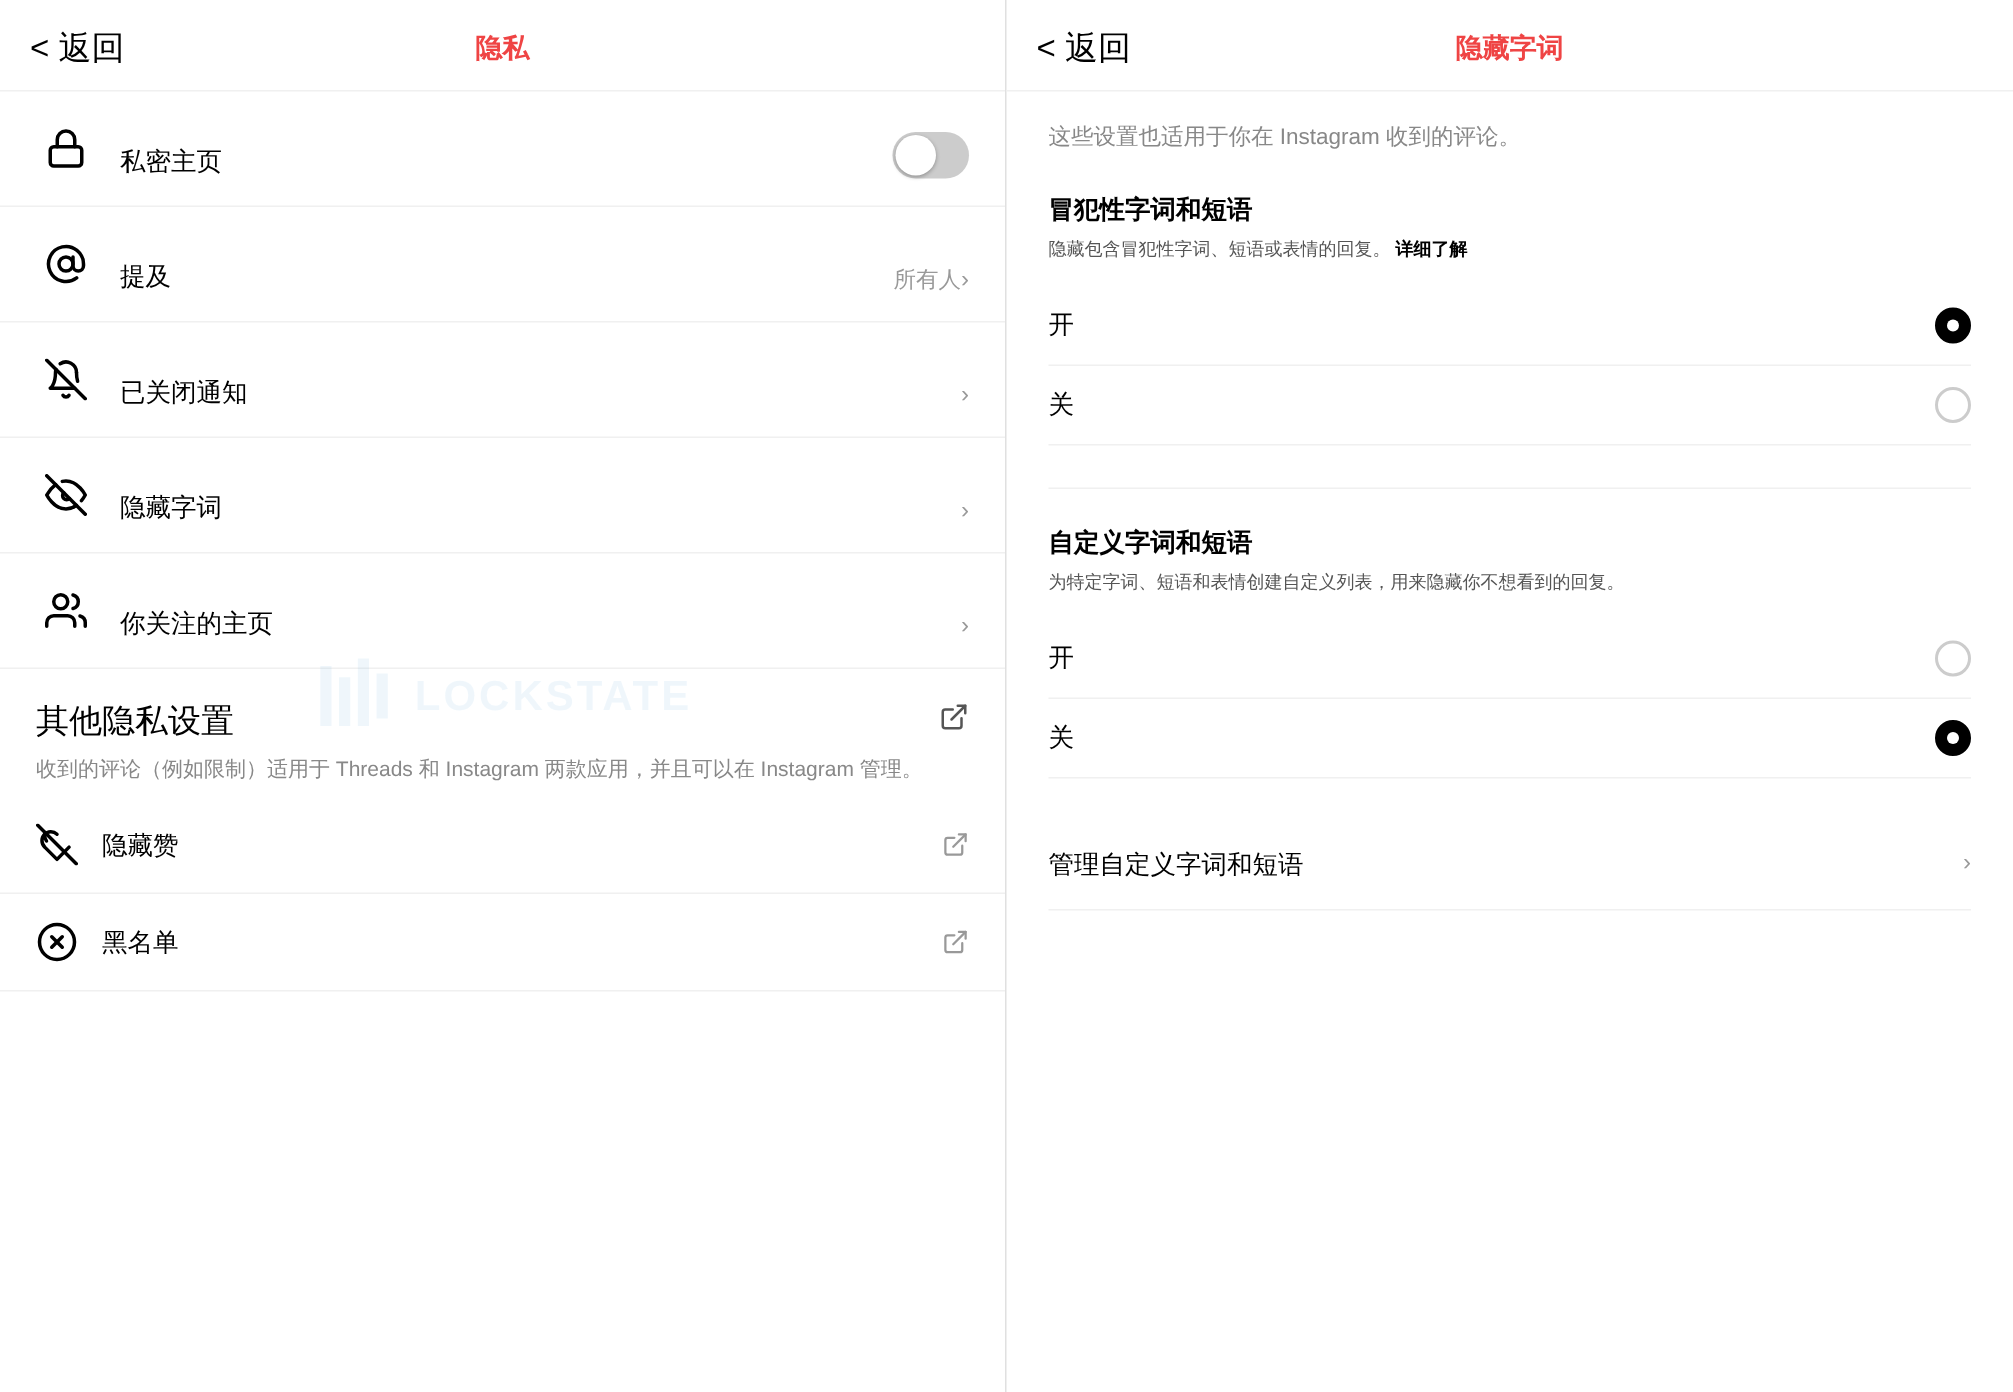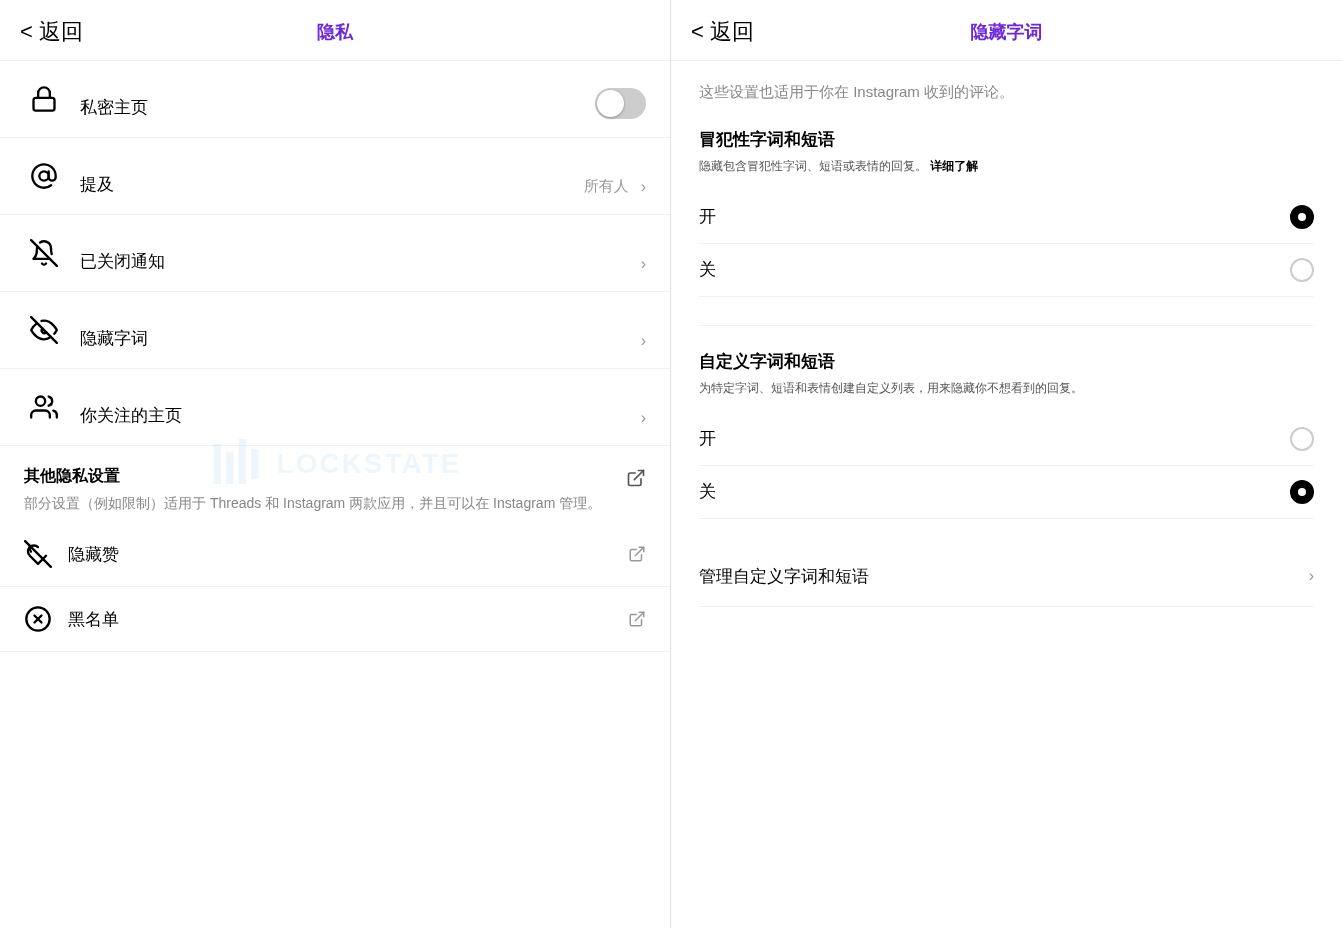--- a/index.html
+++ b/index.html
@@ -35,21 +35,21 @@
       align-items: center;
       gap: 4px;
       font-size: 22px;
       color: #000;
       cursor: pointer;
     }
 
     .panel-title {
       font-size: 18px;
       font-weight: 700;
-      color: #6d28d9;
+      color: #ef4444;
     }
 
     .menu-item {
       display: flex;
       align-items: flex-end;
       padding: 18px 24px;
       border-bottom: 1px solid #f0f0f0;
       cursor: pointer;
     }
 
@@ -70,21 +70,21 @@
 
     .menu-item-label {
       flex: 1;
       font-size: 17px;
       color: #000;
     }
 
     .menu-item-right {
       display: flex;
       align-items: center;
-      gap: 12px;
+      gap: 0;
       color: #999;
       font-size: 15px;
     }
 
     .chevron {
       font-size: 16px;
       color: #999;
     }
 
     
@@ -107,22 +107,22 @@
       left: 2px;
       box-shadow: 0 1px 3px rgba(0,0,0,0.3);
     }
 
     
     .section-header {
       padding: 20px 24px 8px;
     }
 
     .section-title {
-      font-size: 16px;
-      font-weight: 700;
+      font-size: 22px;
+      font-weight: 400;
       color: #000;
       margin-bottom: 6px;
     }
 
     .section-desc {
       font-size: 14px;
       color: #888;
       line-height: 1.5;
     }
 
@@ -338,21 +338,21 @@
     <div style="display:flex; align-items:flex-start; justify-content:space-between;">
       <div class="section-title">其他隐私设置</div>
       <div style="font-size:18px; color:#555; margin-top:2px; cursor:pointer;">
         <svg width="20" height="20" viewBox="0 0 24 24" fill="none" stroke="currentColor" stroke-width="2" stroke-linecap="round" stroke-linejoin="round">
           <path d="M18 13v6a2 2 0 0 1-2 2H5a2 2 0 0 1-2-2V8a2 2 0 0 1 2-2h6"></path>
           <polyline points="15 3 21 3 21 9"></polyline>
           <line x1="10" y1="14" x2="21" y2="3"></line>
         </svg>
       </div>
     </div>
-    <div class="section-desc">部分设置（例如限制）适用于 Threads 和 Instagram 两款应用，并且可以在 Instagram 管理。</div>
+    <div class="section-desc">收到的评论（例如限制）适用于 Threads 和 Instagram 两款应用，并且可以在 Instagram 管理。</div>
   </div>
 
   <div class="menu-item-ext">
     <div class="ext-icon">
       <svg width="28" height="28" viewBox="0 0 24 24" fill="none" stroke="currentColor" stroke-width="2" stroke-linecap="round" stroke-linejoin="round">
         <path d="M18.9 13.5 12 20.5l-7-7A5 5 0 0 1 12 6.1"></path>
         <path d="M5.1 5.1A5 5 0 0 0 5 7c0 1.2.5 2.3 1 3"></path>
         <line x1="1" y1="1" x2="23" y2="23"></line>
       </svg>
     </div>

